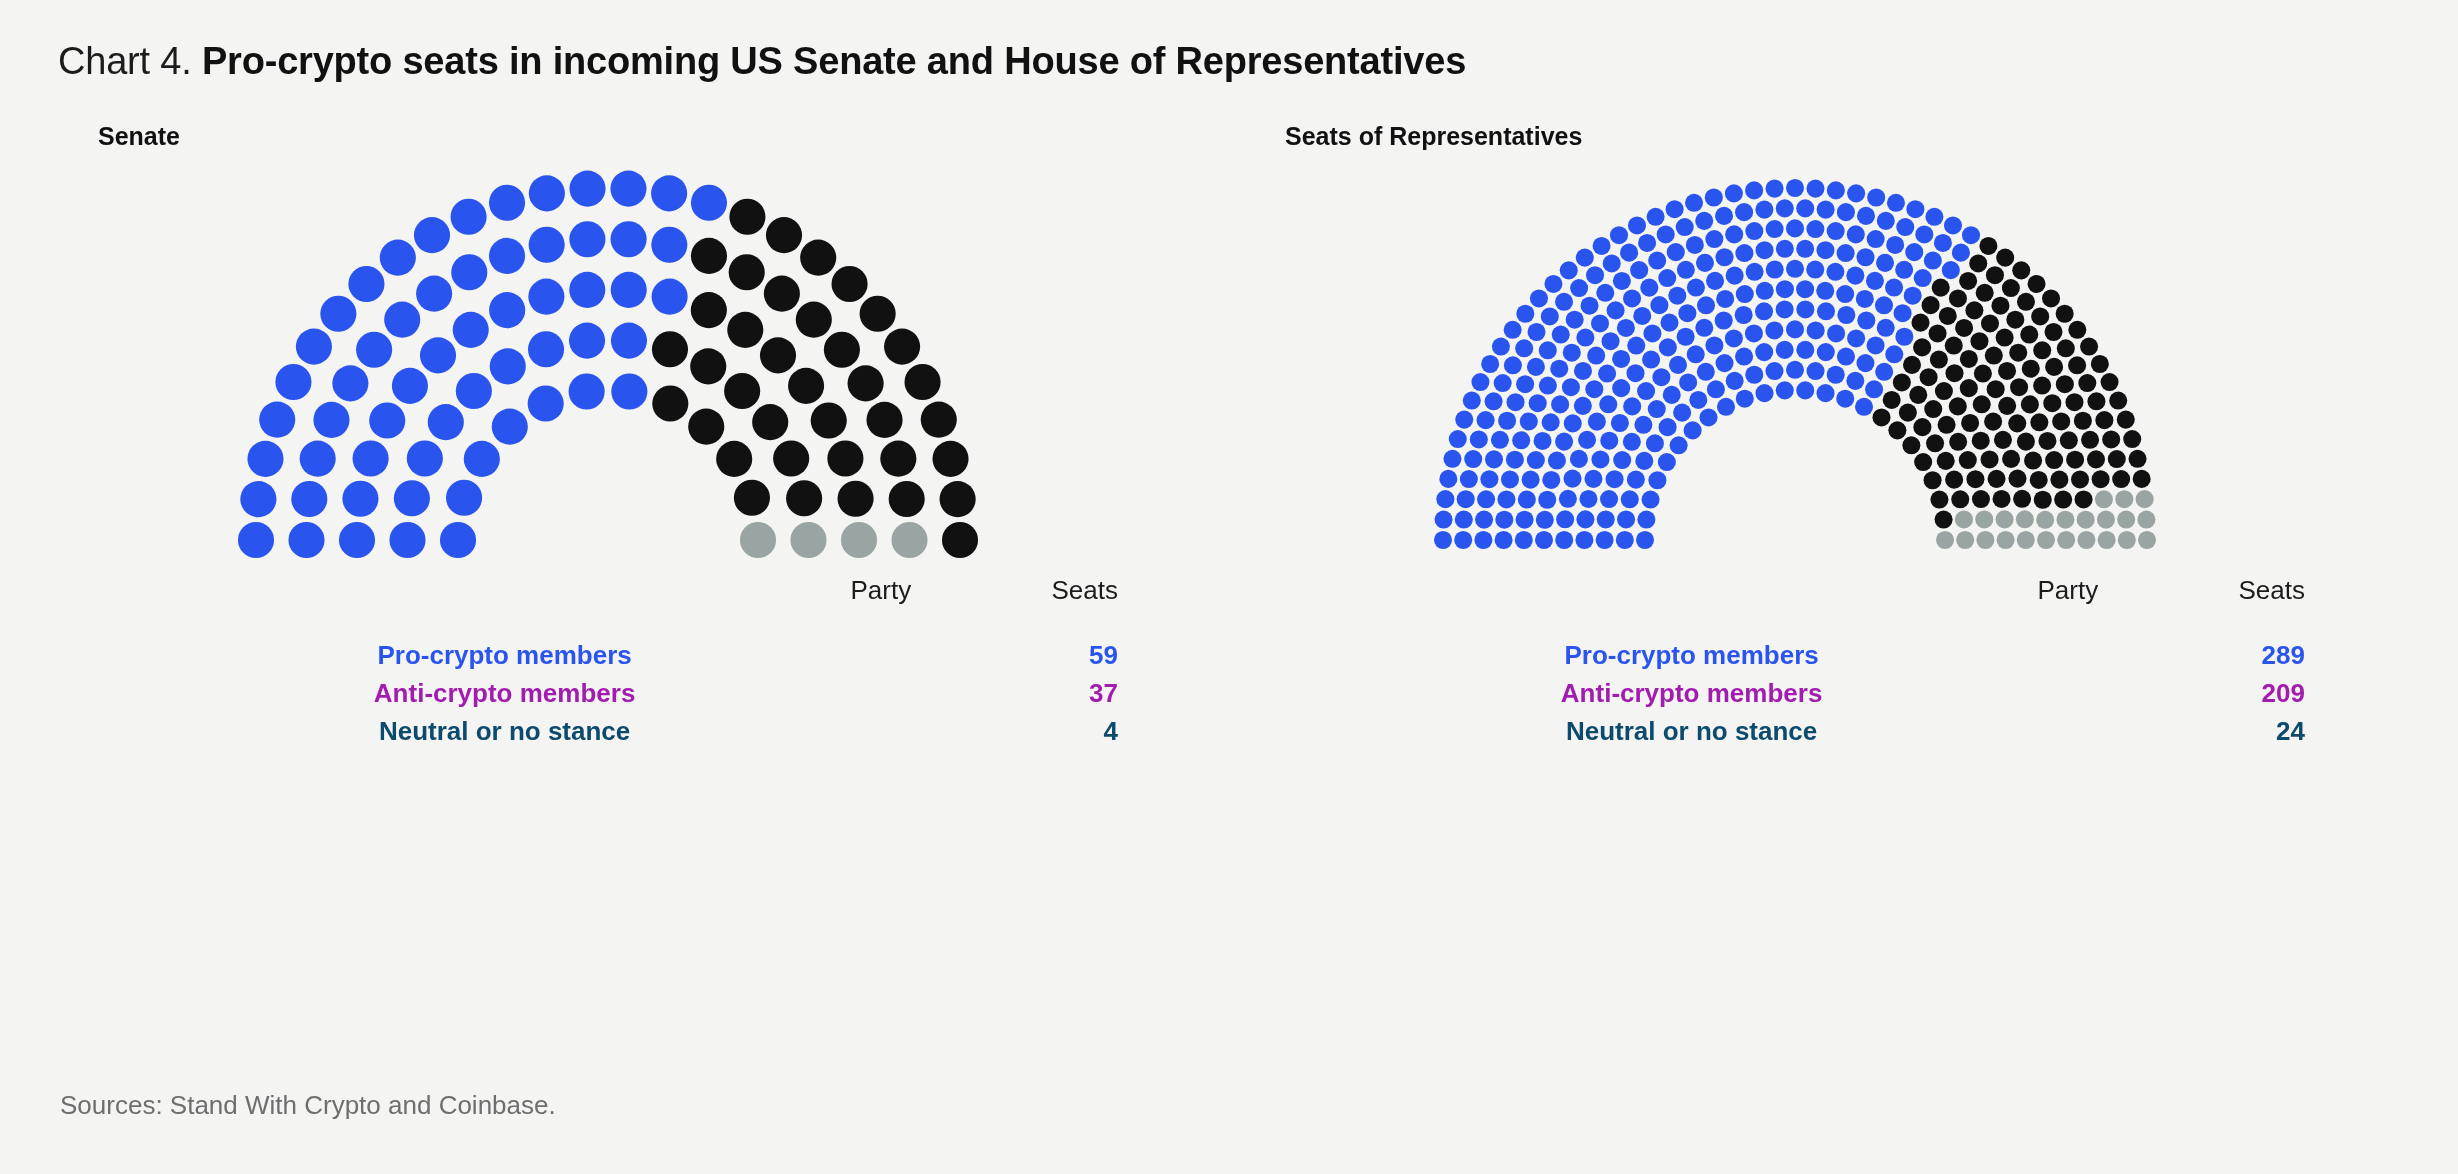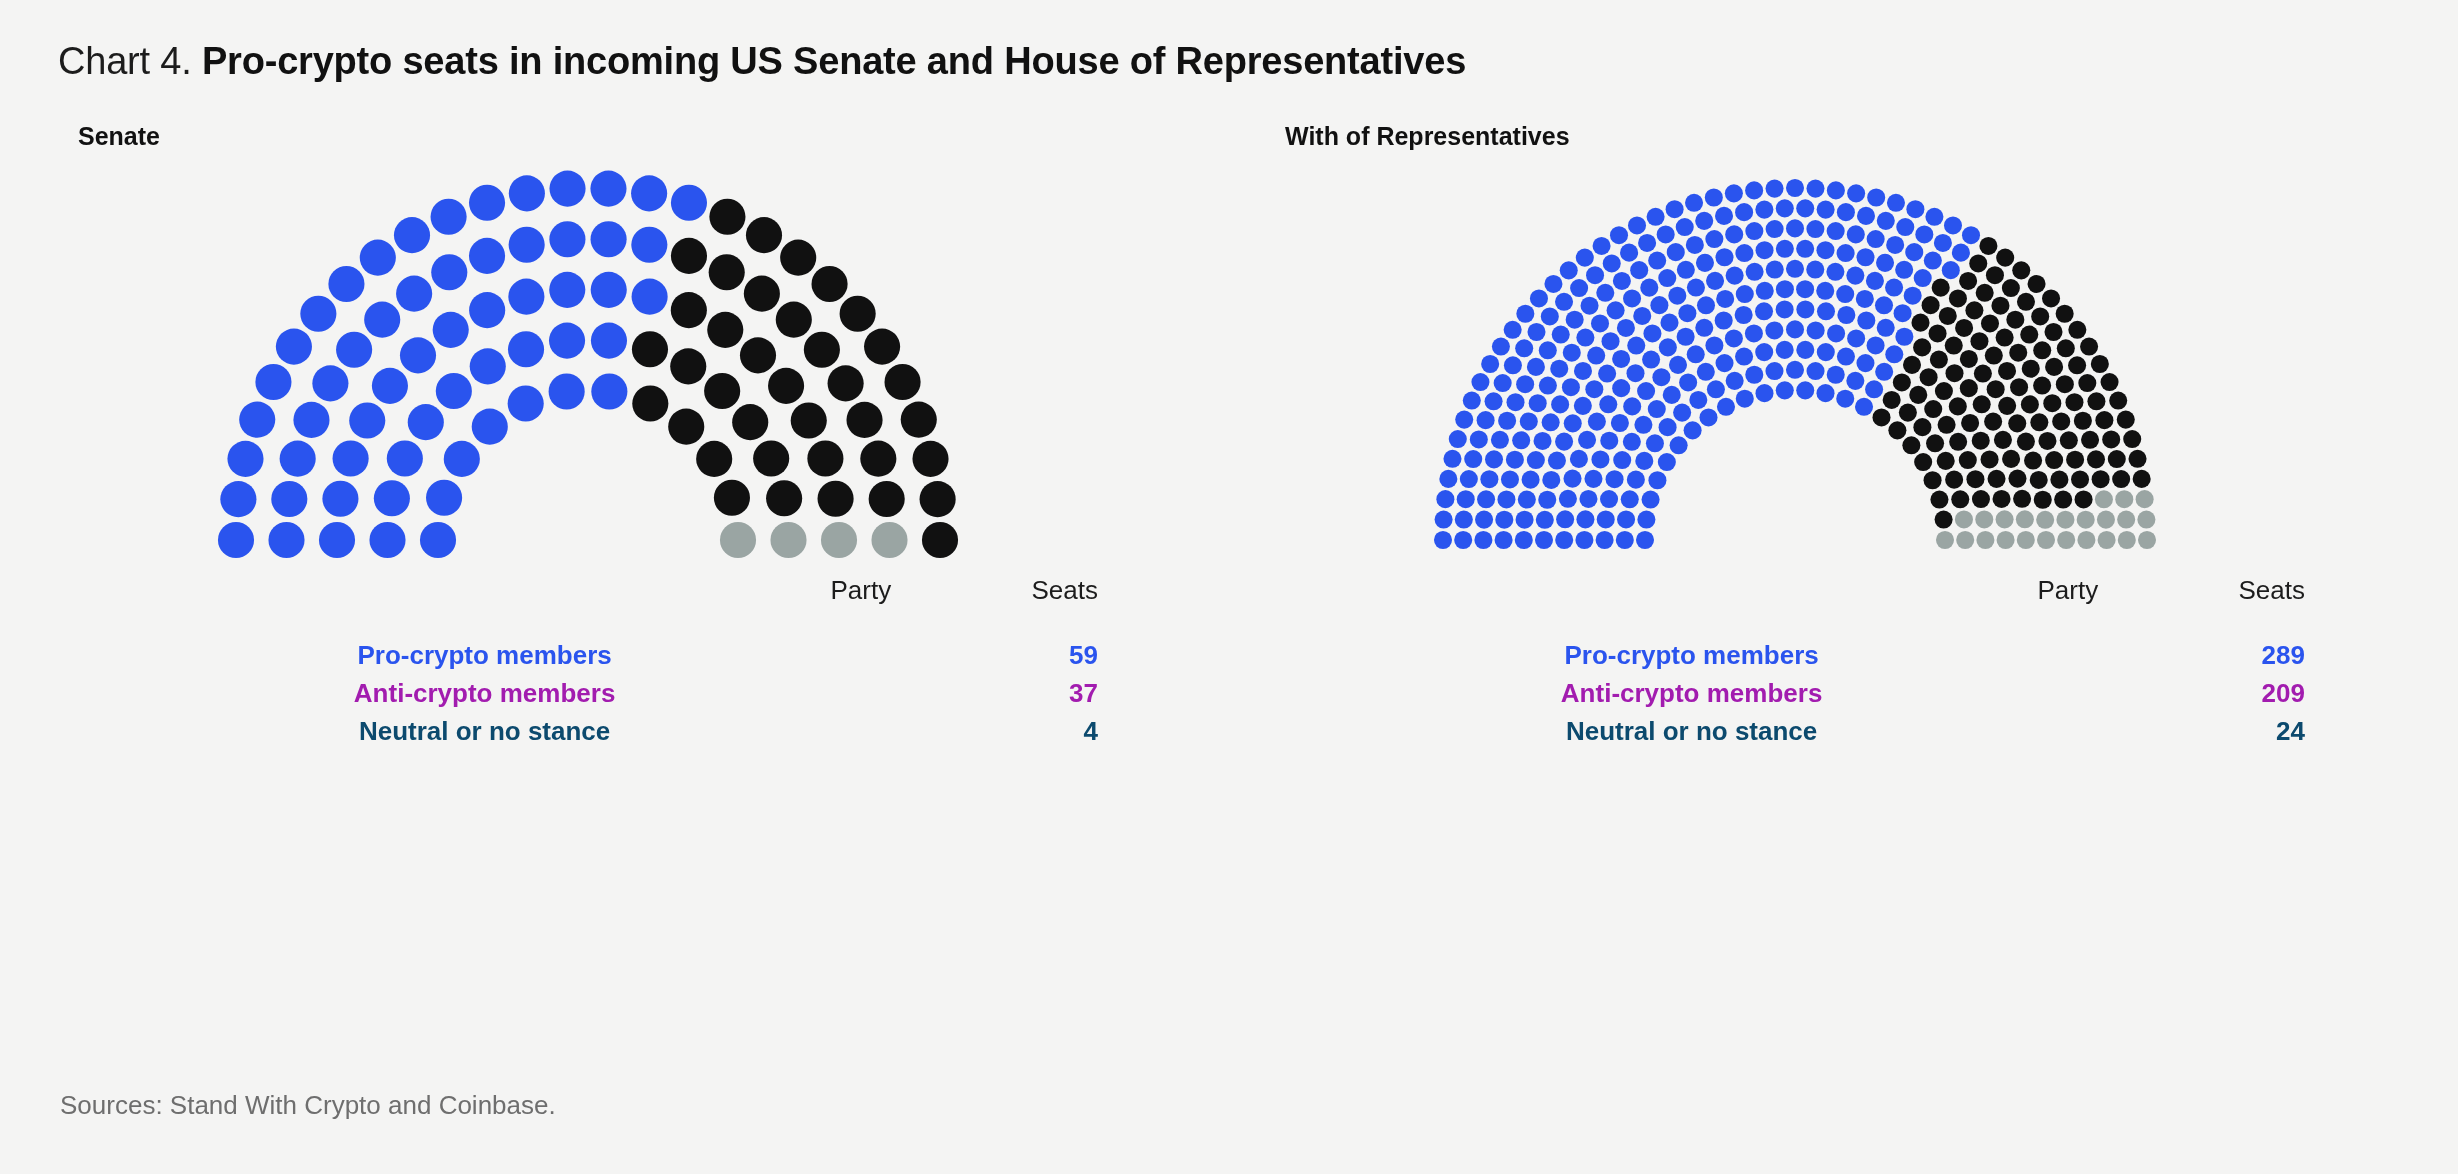--- a/index.html
+++ b/index.html
@@ -36,21 +36,21 @@
     color: #111111;
   }
 
   
   .panel {
     position: absolute;
     top: 110px;
     width: 1080px;
     height: 960px;
   }
-  #panel-senate { left: 48px; text-decoration: underline; }
+  #panel-senate { left: 68px; text-decoration: underline; }
   #panel-house  { left: 1255px; }
 
   .panel-heading {
     position: absolute;
     left: 30px;
     top: 12px;
     font-size: 25px;
     font-weight: 700;
     color: #111111;
     white-space: nowrap;
@@ -243,21 +243,21 @@
       </tr>
       <tr class="legend-row-neut">
         <td class="cell-party">Neutral or no stance</td>
         <td class="cell-seats">4</td>
       </tr>
     </tbody>
   </table>
 </section>
 
 <section class="panel" id="panel-house">
-  <div class="panel-heading">With of Representatives</div>
+  <div class="panel-heading">Seats of Representatives</div>
 
   <div class="hemicycle-wrap">
     <svg id="svg-house" viewBox="0 0 1080 400" preserveAspectRatio="xMidYMax meet">
         <circle cx="188.00" cy="372.00" r="9.03" fill="#2a54ee"></circle>
         <circle cx="208.20" cy="372.00" r="9.03" fill="#2a54ee"></circle>
         <circle cx="228.40" cy="372.00" r="9.03" fill="#2a54ee"></circle>
         <circle cx="248.60" cy="372.00" r="9.03" fill="#2a54ee"></circle>
         <circle cx="268.80" cy="372.00" r="9.03" fill="#2a54ee"></circle>
         <circle cx="289.00" cy="372.00" r="9.03" fill="#2a54ee"></circle>
         <circle cx="309.20" cy="372.00" r="9.03" fill="#2a54ee"></circle>

